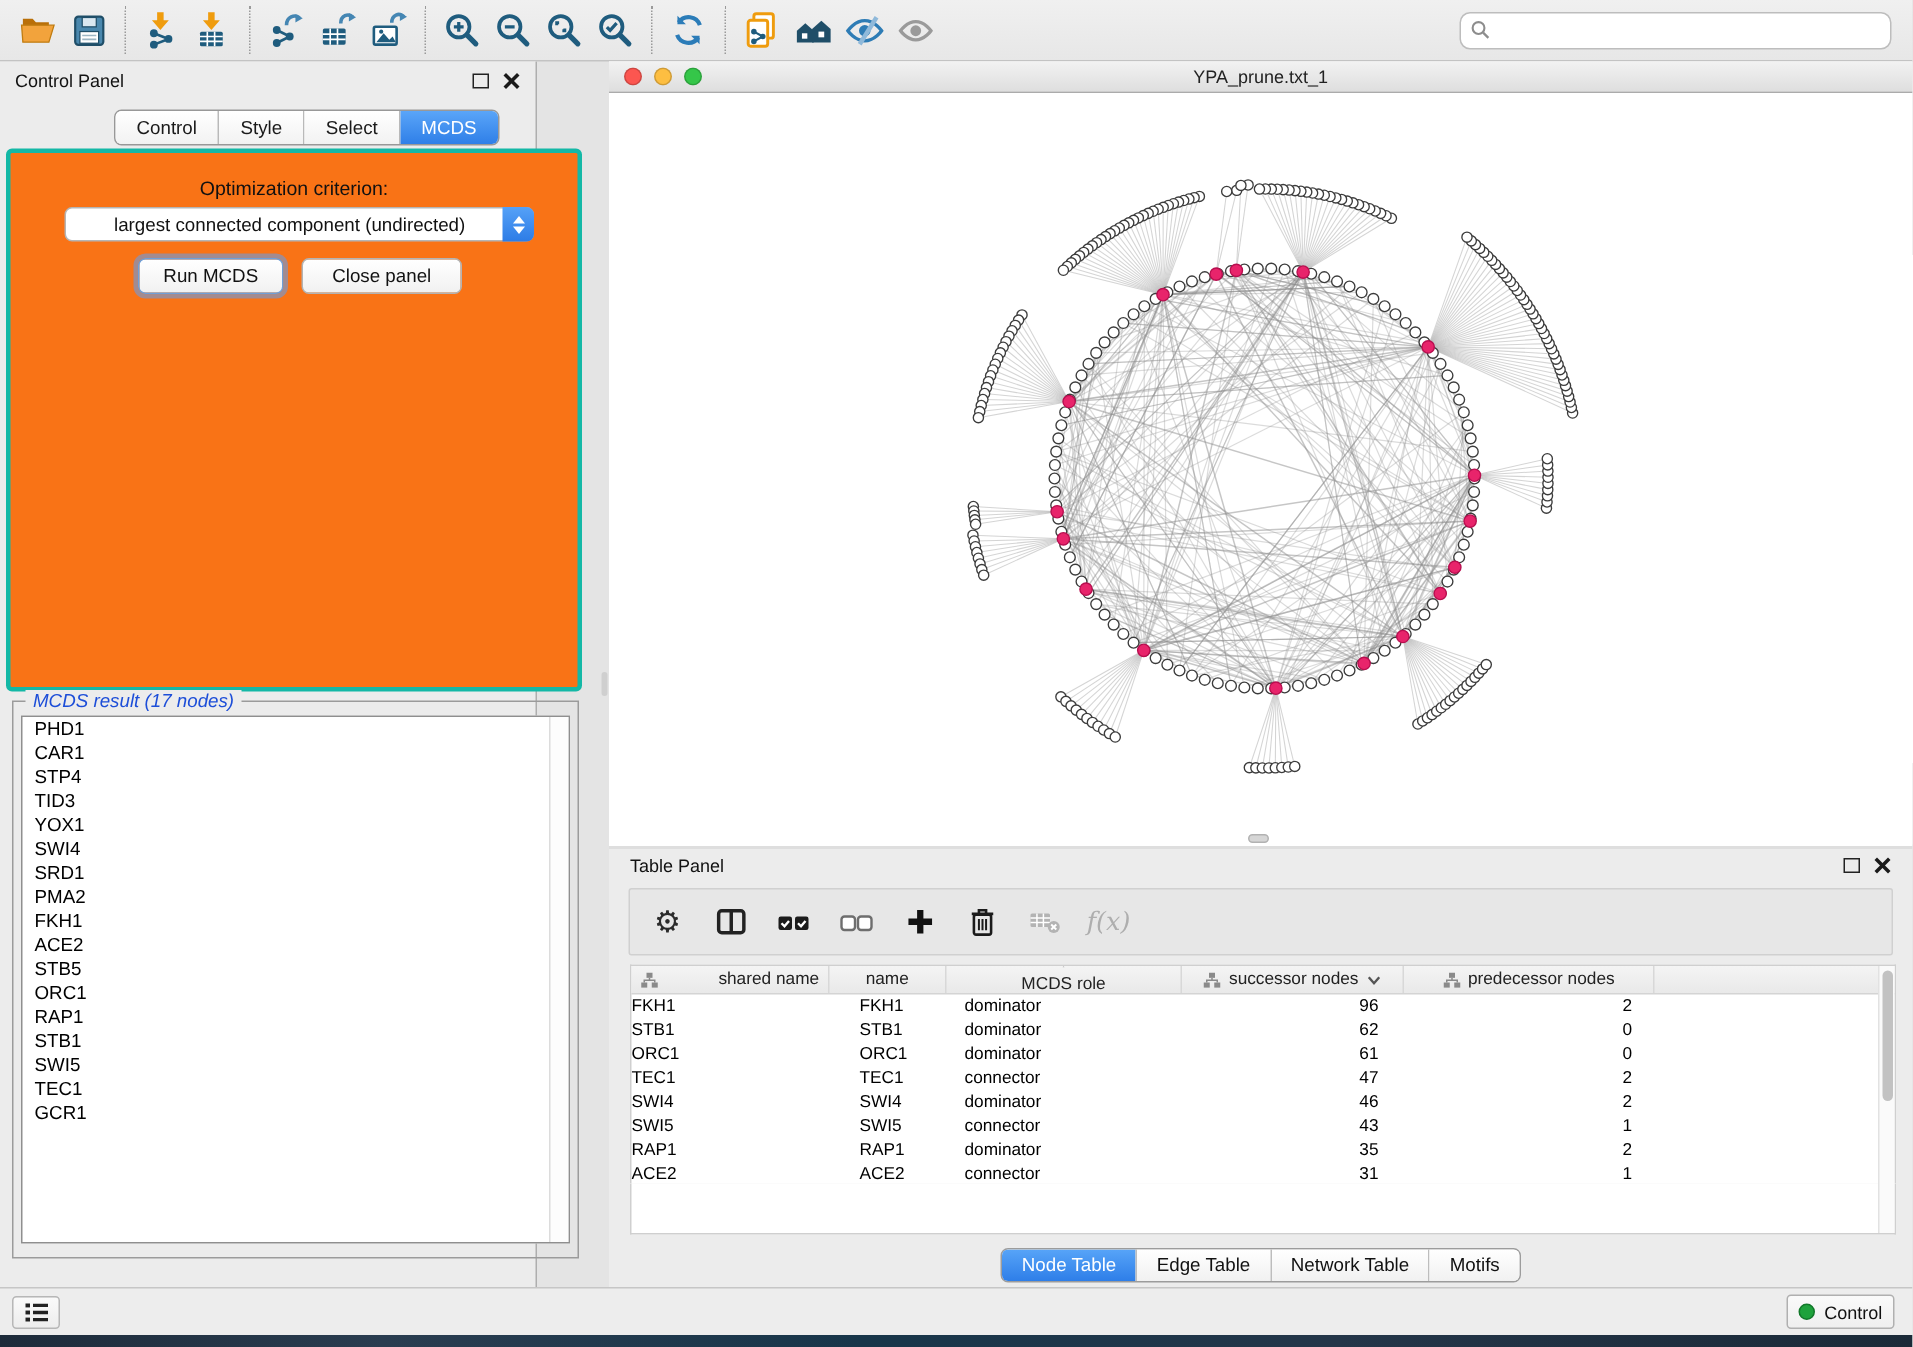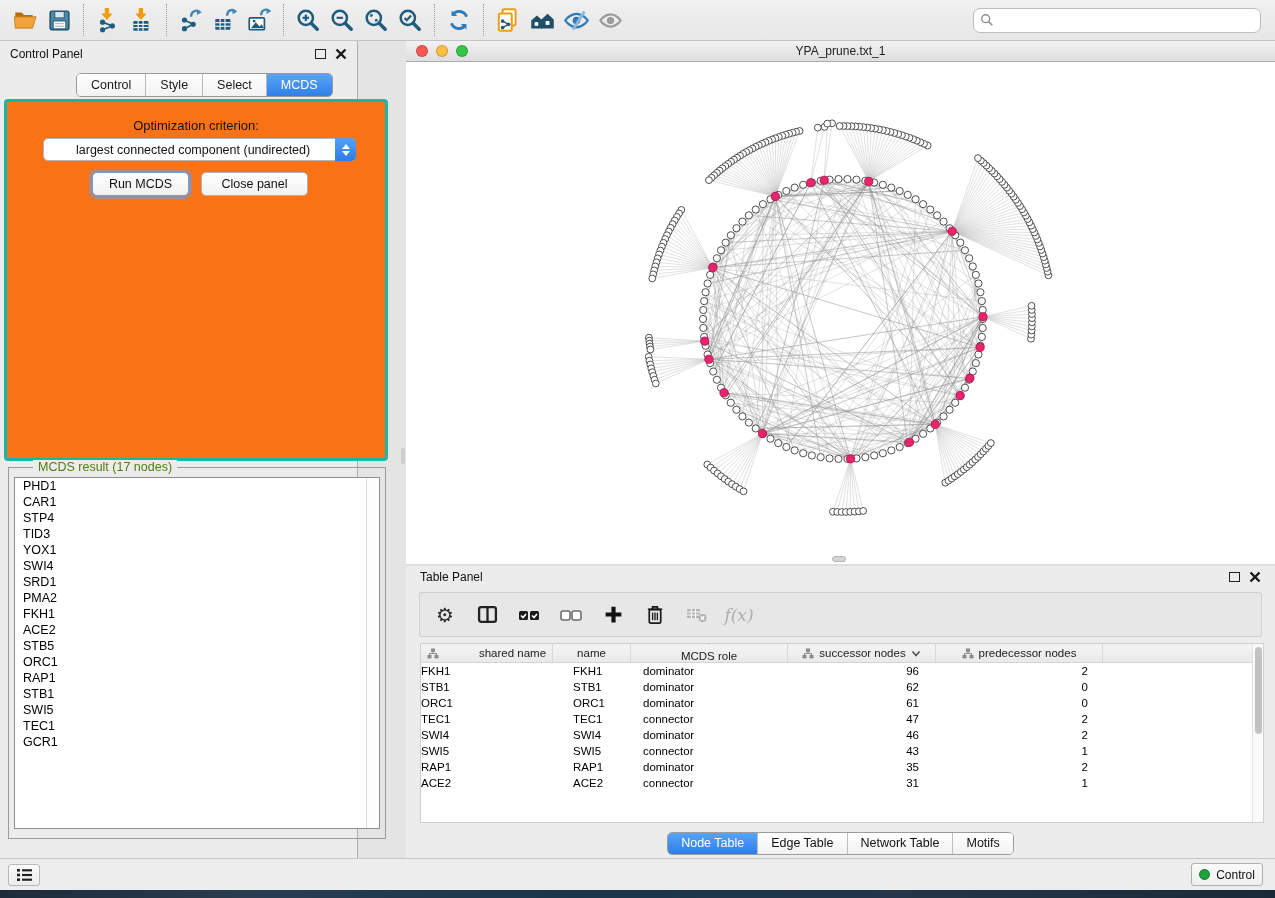--- a/index.html
+++ b/index.html
@@ -32,21 +32,21 @@
   .cp-select { position:absolute; left:36px; top:36px; width:313px; height:23px; background:#fff; border:1px solid #b5b5b5; border-radius:5px; display:flex; align-items:center; }
   .cp-select .sel-text { flex:1; padding-left:8px; font-size:12.5px; color:#111; white-space:nowrap;margin-left:24px; }
   .stepper { width:21px; height:23px; margin-right:-1px; border-radius:0 5px 5px 0; background:linear-gradient(#55a1f7,#2d7ce6); display:flex; flex-direction:column; align-items:center; justify-content:center; gap:2px; }
   .tri-up { width:0; height:0; border-left:4px solid transparent; border-right:4px solid transparent; border-bottom:5px solid #fff; }
   .tri-dn { width:0; height:0; border-left:4px solid transparent; border-right:4px solid transparent; border-top:5px solid #fff; }
   .cp-btn { position:absolute; height:24px; background:linear-gradient(#ffffff,#f1f1f1); border:1px solid #b3b3b3; border-radius:5px; font-size:12.5px; color:#111; display:flex; align-items:center; justify-content:center; font-family:inherit; }
   .btn-run { left:85px; top:70px; width:97px; box-shadow:0 0 0 3px rgba(93,158,245,.55); border-color:#6f9fd8; }
   .btn-closep { left:194px; top:70px; width:107px; }
 
   .mcds-fieldset { position:absolute; left:8px; top:426px; width:378px; height:372px; border:1px solid #9b9b9b; }
-  .mcds-legend { position:absolute; left:24px; top:-8px; background:#ececec; padding:0 5px; font-size:12.5px; color:#4d7c0f; }
+  .mcds-legend { position:absolute; left:8px; top:-8px; background:#ececec; padding:0 5px; font-size:12.5px; color:#1d4ed8;font-style:italic; }
   .mcds-list { position:absolute; left:5px; top:9px; width:366px; height:352px; background:#fff; border:1px solid #8f8f8f; overflow:hidden; }
   .mcds-scroll { position:absolute; right:0; top:0; width:13px; height:100%; border-left:1px solid #dcdcdc; background:#fdfdfd; }
   .litem { height:16px; line-height:16px; padding-left:8px; font-size:12.5px; color:#000; }
 
   
   .net-window { left:406px; top:41px; width:869px; height:523px; background:#fff; }
   .net-titlebar { height:21px; background:linear-gradient(#f2f2f2,#dedede); border-bottom:1px solid #ababab; display:flex; align-items:center; position:relative; }
   .lights { display:flex; gap:8px; padding-left:10px; }
   .light { width:12px; height:12px; border-radius:50%; border:1px solid rgba(0,0,0,.18); }
   .net-title { position:absolute; left:0; width:100%; text-align:center; font-size:12px; color:#222; }

